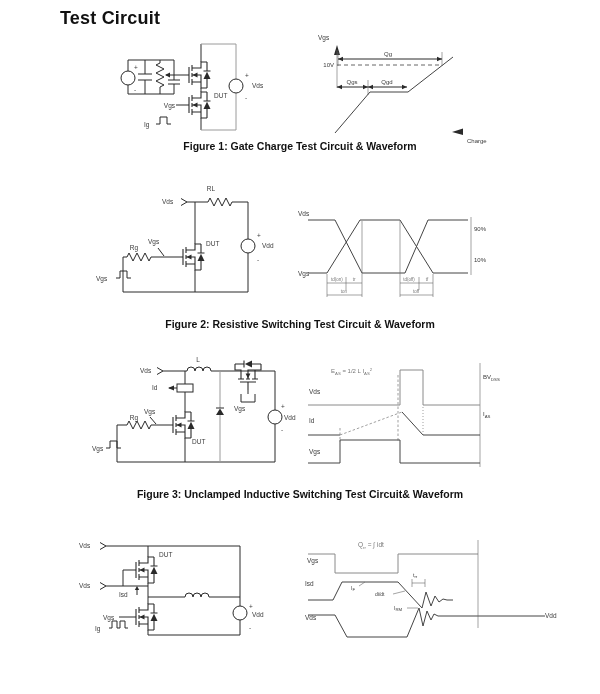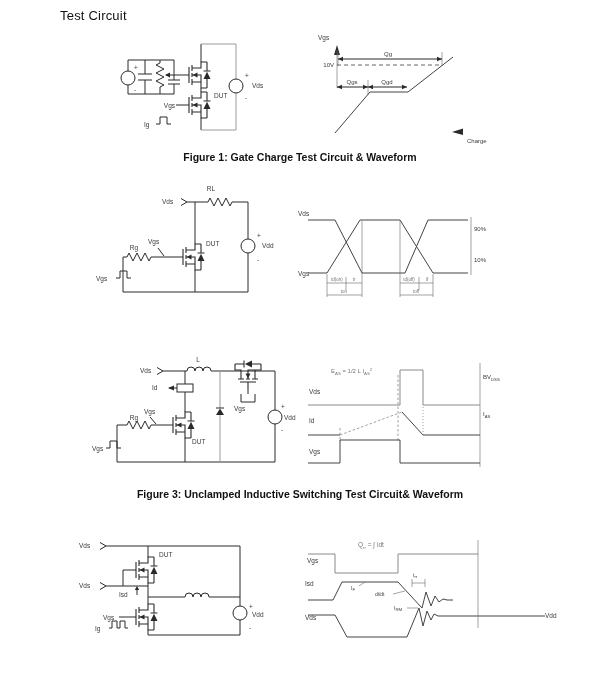--- a/index.html
+++ b/index.html
@@ -1,19 +1,19 @@
 <!DOCTYPE html>
 <html><head>
 <meta charset="utf-8">
 <style>
   *{margin:0;padding:0;box-sizing:border-box}
   html,body{width:600px;height:694px;background:#fff}
   body{position:relative;font-family:"Liberation Sans",sans-serif;color:#111;overflow:hidden}
   .page{position:absolute;inset:0;background:#fff}
-  .title{position:absolute;left:60px;top:8px;font-size:13px;font-weight:normal;letter-spacing:.2px}
+  .title{position:absolute;left:60px;top:8px;font-size:18px;font-weight:bold;letter-spacing:.2px}
   .caption{position:absolute;left:0;width:600px;text-align:center;font-size:10.5px;font-weight:bold}
   .fig-svg{position:absolute;overflow:visible}
   svg text{fill:#3a3a3a}
   .t65{font-size:6.5px}.t6{font-size:6px}.t5{font-size:5px}.t45{font-size:4.5px}
   .sub{font-size:4.3px}
   .gray{fill:#777}
   .mid{text-anchor:middle}.end{text-anchor:end}
   .w{stroke:#2a2a2a;stroke-width:1;fill:none}
   .wg{stroke:#9a9a9a;stroke-width:1;fill:none}
   .tr{stroke:#444;stroke-width:1;fill:none;stroke-linejoin:round}
@@ -87,21 +87,21 @@
     </g>
     <text class="t6 mid" x="88" y="31">Qg</text>
     <text class="t6 end" x="34" y="42">10V</text>
     <text class="t6 mid" x="52" y="59">Qgs</text>
     <text class="t6 mid" x="87" y="59">Qgd</text>
     <path class="tr" d="M35,108 L70,67 H108 L153,32"></path>
     <polygon class="ink" points="152,107 163,103.5 163,110"></polygon>
     <text class="t6" x="167" y="118">Charge</text>
   </svg>
 
-  <div class="caption" style="top:151px">Figure 1: Gate Charge Test Circuit &amp; Waveform</div>
+  <div class="caption" style="top:140px">Figure 1: Gate Charge Test Circuit &amp; Waveform</div>
 
   <svg class="fig-svg" style="left:90px;top:180px" width="200" height="122" viewBox="0 0 200 122">
     <g>
       <path class="w" d="M91,18.5 L97,22 L91,25.5"></path>
       <path class="w" d="M97,22 H118 M142,22 H158 M158,22 V59 M158,73 V112 M105,64 V22 M105,90 V112 M33,112 H158 M85,77 H61 M37,77 H33 M33,77 V112"></path>
       <path class="w" d="M118,22 l2,-4 l4,8 l4,-8 l4,8 l4,-8 l4,8 l2,-4"></path>
       <path class="w" d="M37,77 l2,-4 l4,8 l4,-8 l4,8 l4,-8 l4,8 l2,-4"></path>
       <circle class="w" cx="158" cy="66" r="7"></circle>
       <path class="w" d="M68,68 L74,76"></path>
       <path class="w" d="M26,98 h4 v-7 h7 v7 h4"></path>
@@ -133,20 +133,21 @@
       <path class="tick" d="M37,88 H72 M110,88 H143 M37,100 H72 M110,100 H143"></path>
     </g>
     <text class="t45 mid gray" x="47" y="86">td(on)</text>
     <text class="t45 mid gray" x="64" y="86">tr</text>
     <text class="t45 mid gray" x="54" y="98">ton</text>
     <text class="t45 mid gray" x="119" y="86">td(off)</text>
     <text class="t45 mid gray" x="137" y="86">tf</text>
     <text class="t45 mid gray" x="126" y="98">toff</text>
   </svg>
 
+  <div class="caption" style="top:318px">Figure 2: Resistive Switching Test Circuit &amp; Waveform</div>
 
   <svg class="fig-svg" style="left:90px;top:350px" width="212" height="122" viewBox="0 0 212 122">
     <g>
       <path class="w" d="M67,17.5 L73,21 L67,24.5"></path>
       <path class="w" d="M73,21 H97 M121,21 H185 M185,21 V60 M185,74 V112 M27,112 H185"></path>
       <path class="w" d="M97,21 a4,4 0 0 1 8,0 a4,4 0 0 1 8,0 a4,4 0 0 1 8,0"></path>
       <path class="w" d="M95,21 V34 M95,42 V62 M95,88 V112 M75,75 H61 M37,75 H27 M27,75 V112"></path>
       <rect class="w" x="87" y="34" width="16" height="8"></rect>
       <path class="w" d="M79,38 H87"></path>
         <polygon class="ink" points="78,38 84,35.5 84,40.5"></polygon>

